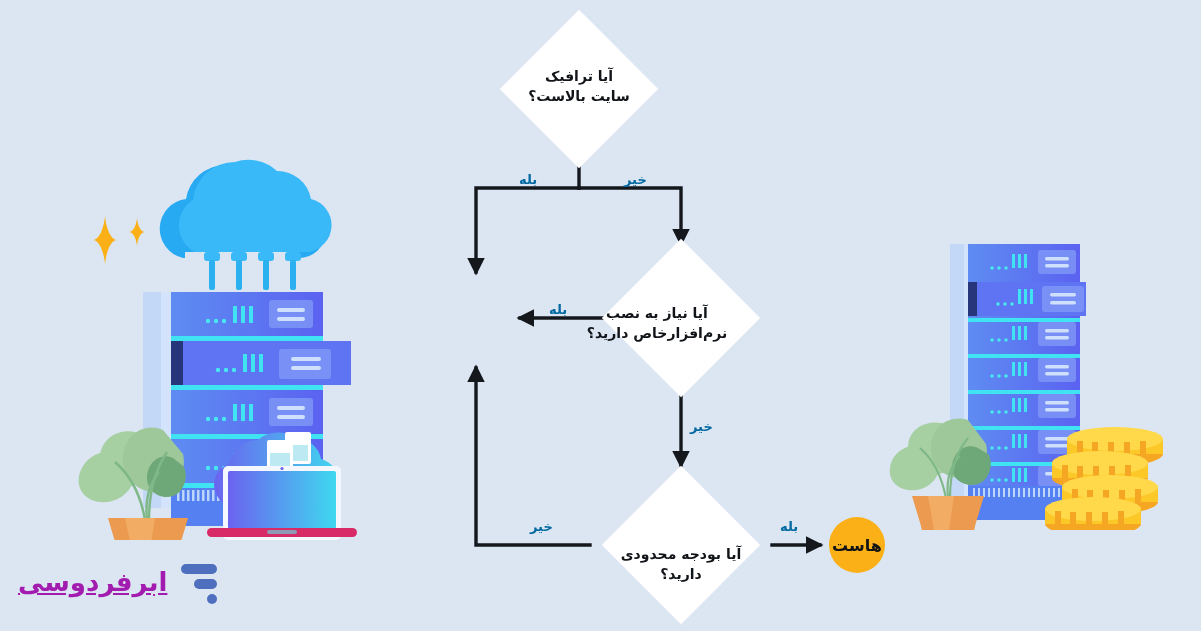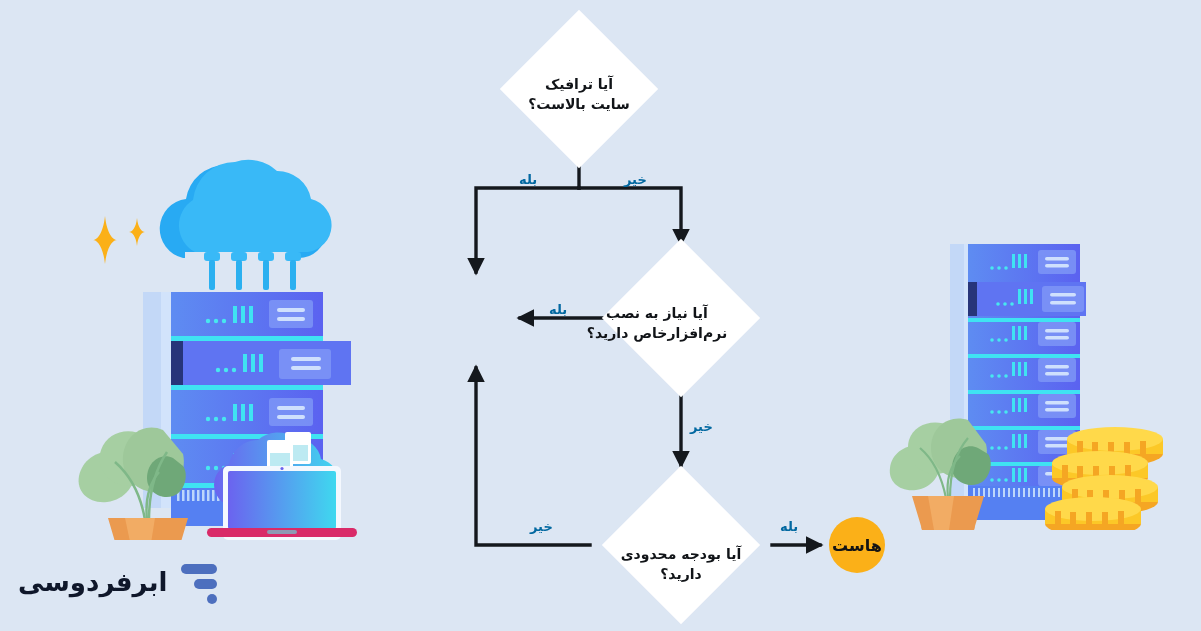--- a/index.html
+++ b/index.html
@@ -54,24 +54,25 @@
   }
 
   
   .logo-wrap {
     position: absolute;
     left: 18px; top: 560px;
     display: flex; align-items: center; gap: 10px;
     direction: rtl;
   }
   .logo-text {
-    color: #0f172a;
+    color: #a21caf;
     font-size: 26px;
     font-weight: 700;
     letter-spacing: -0.5px;
+    text-decoration: underline;
   }
   .logo-mark { position: relative; width: 40px; height: 44px; }
   .logo-mark i {
     position: absolute; display: block;
     background: #4d6fbe; border-radius: 6px;
   }
   .lm1 { right: 0; top: 4px;  width: 36px; height: 10px; }
   .lm2 { right: 0; top: 19px; width: 23px; height: 10px; }
   .lm3 { right: 0; top: 34px; width: 10px; height: 10px; border-radius: 50% !important; }
 
@@ -473,21 +474,21 @@
 
       <path d="M681 396 L681 465" marker-end="url(#arrow)"></path>
 
       <path d="M772 545 L820 545" marker-end="url(#arrow)"></path>
 
       <path d="M590 545 L476 545 L476 368" marker-end="url(#arrow)"></path>
     </g>
   </svg>
 
   <div class="diamond" style="left:523px; top:33px; width:112px; height:112px;"></div>
-  <div class="diamond-label" style="left:499px; top:74px; width:160px; font-size:14px;">آیا ترافیک
+  <div class="diamond-label" style="left:499px; top:66px; width:160px; font-size:14px;">آیا ترافیک
 سایت بالاست؟</div>
 
   <div class="diamond" style="left:625px; top:262px; width:112px; height:112px;"></div>
   <div class="diamond-label" style="left:572px; top:303px; width:170px; font-size:14px;">آیا نیاز به نصب
 نرم‌افزارخاص دارید؟</div>
 
   <div class="diamond" style="left:625px; top:489px; width:112px; height:112px;"></div>
   <div class="diamond-label" style="left:601px; top:544px; width:160px; font-size:14px;">آیا بودجه محدودی
 دارید؟</div>
 

